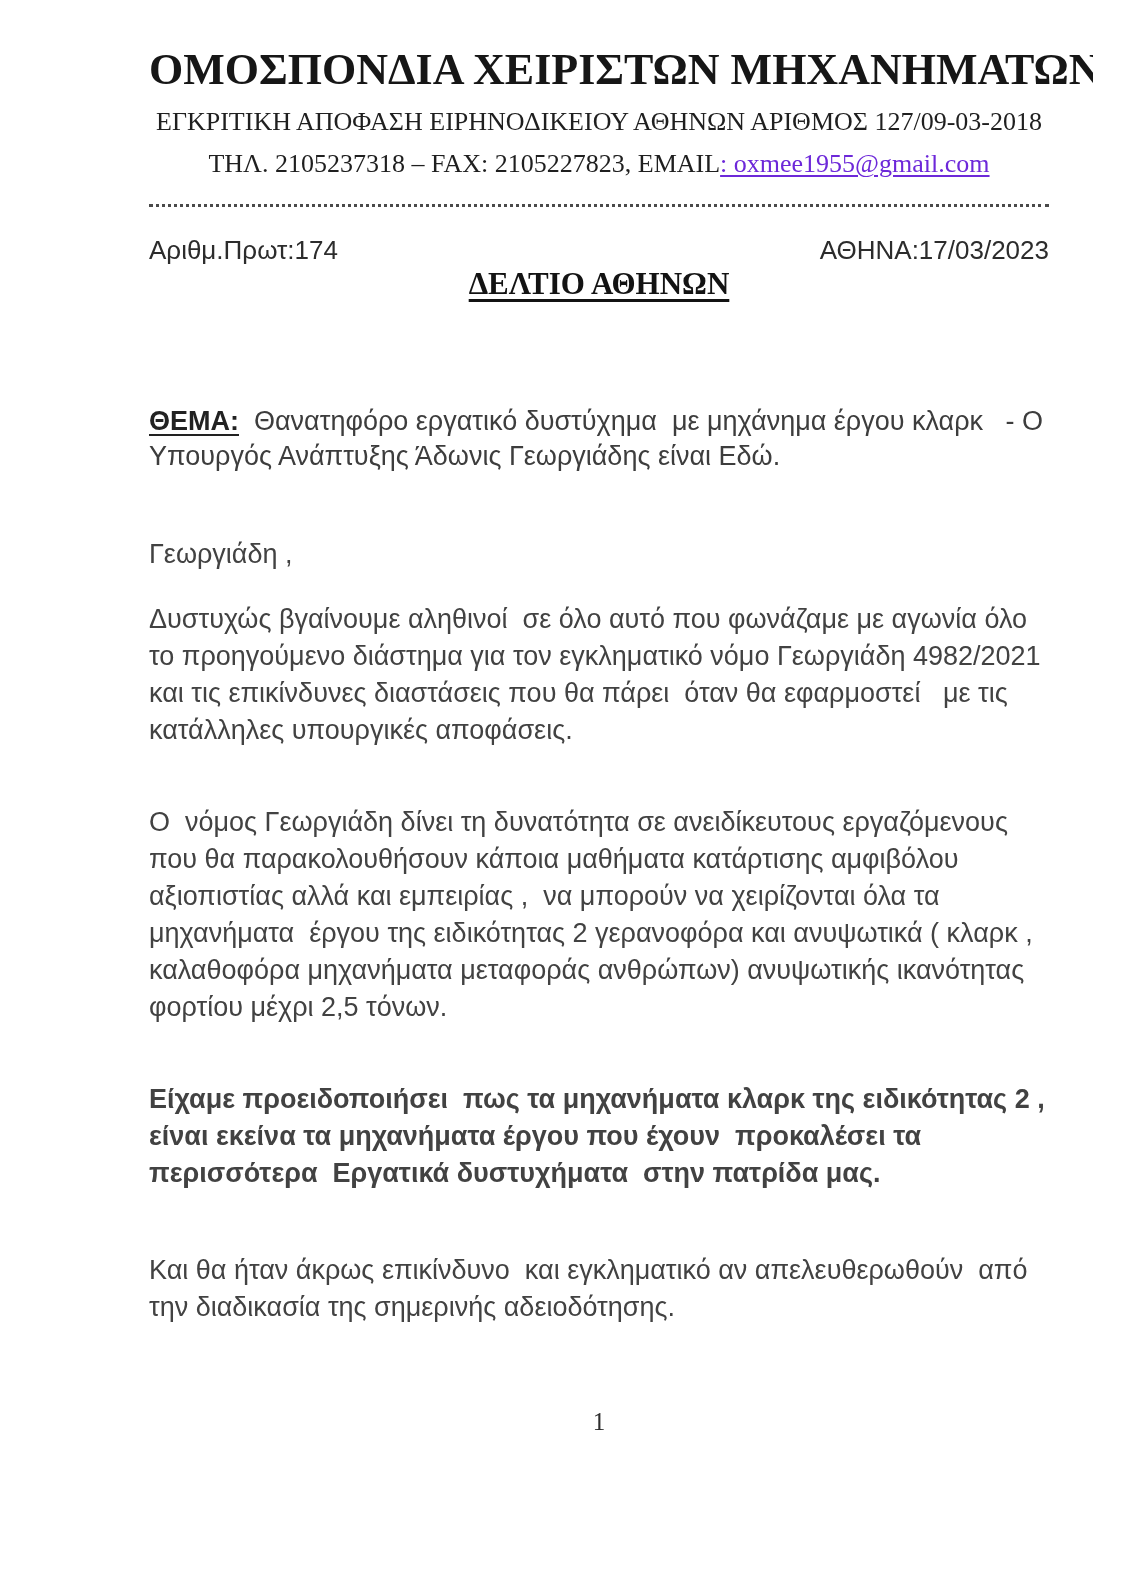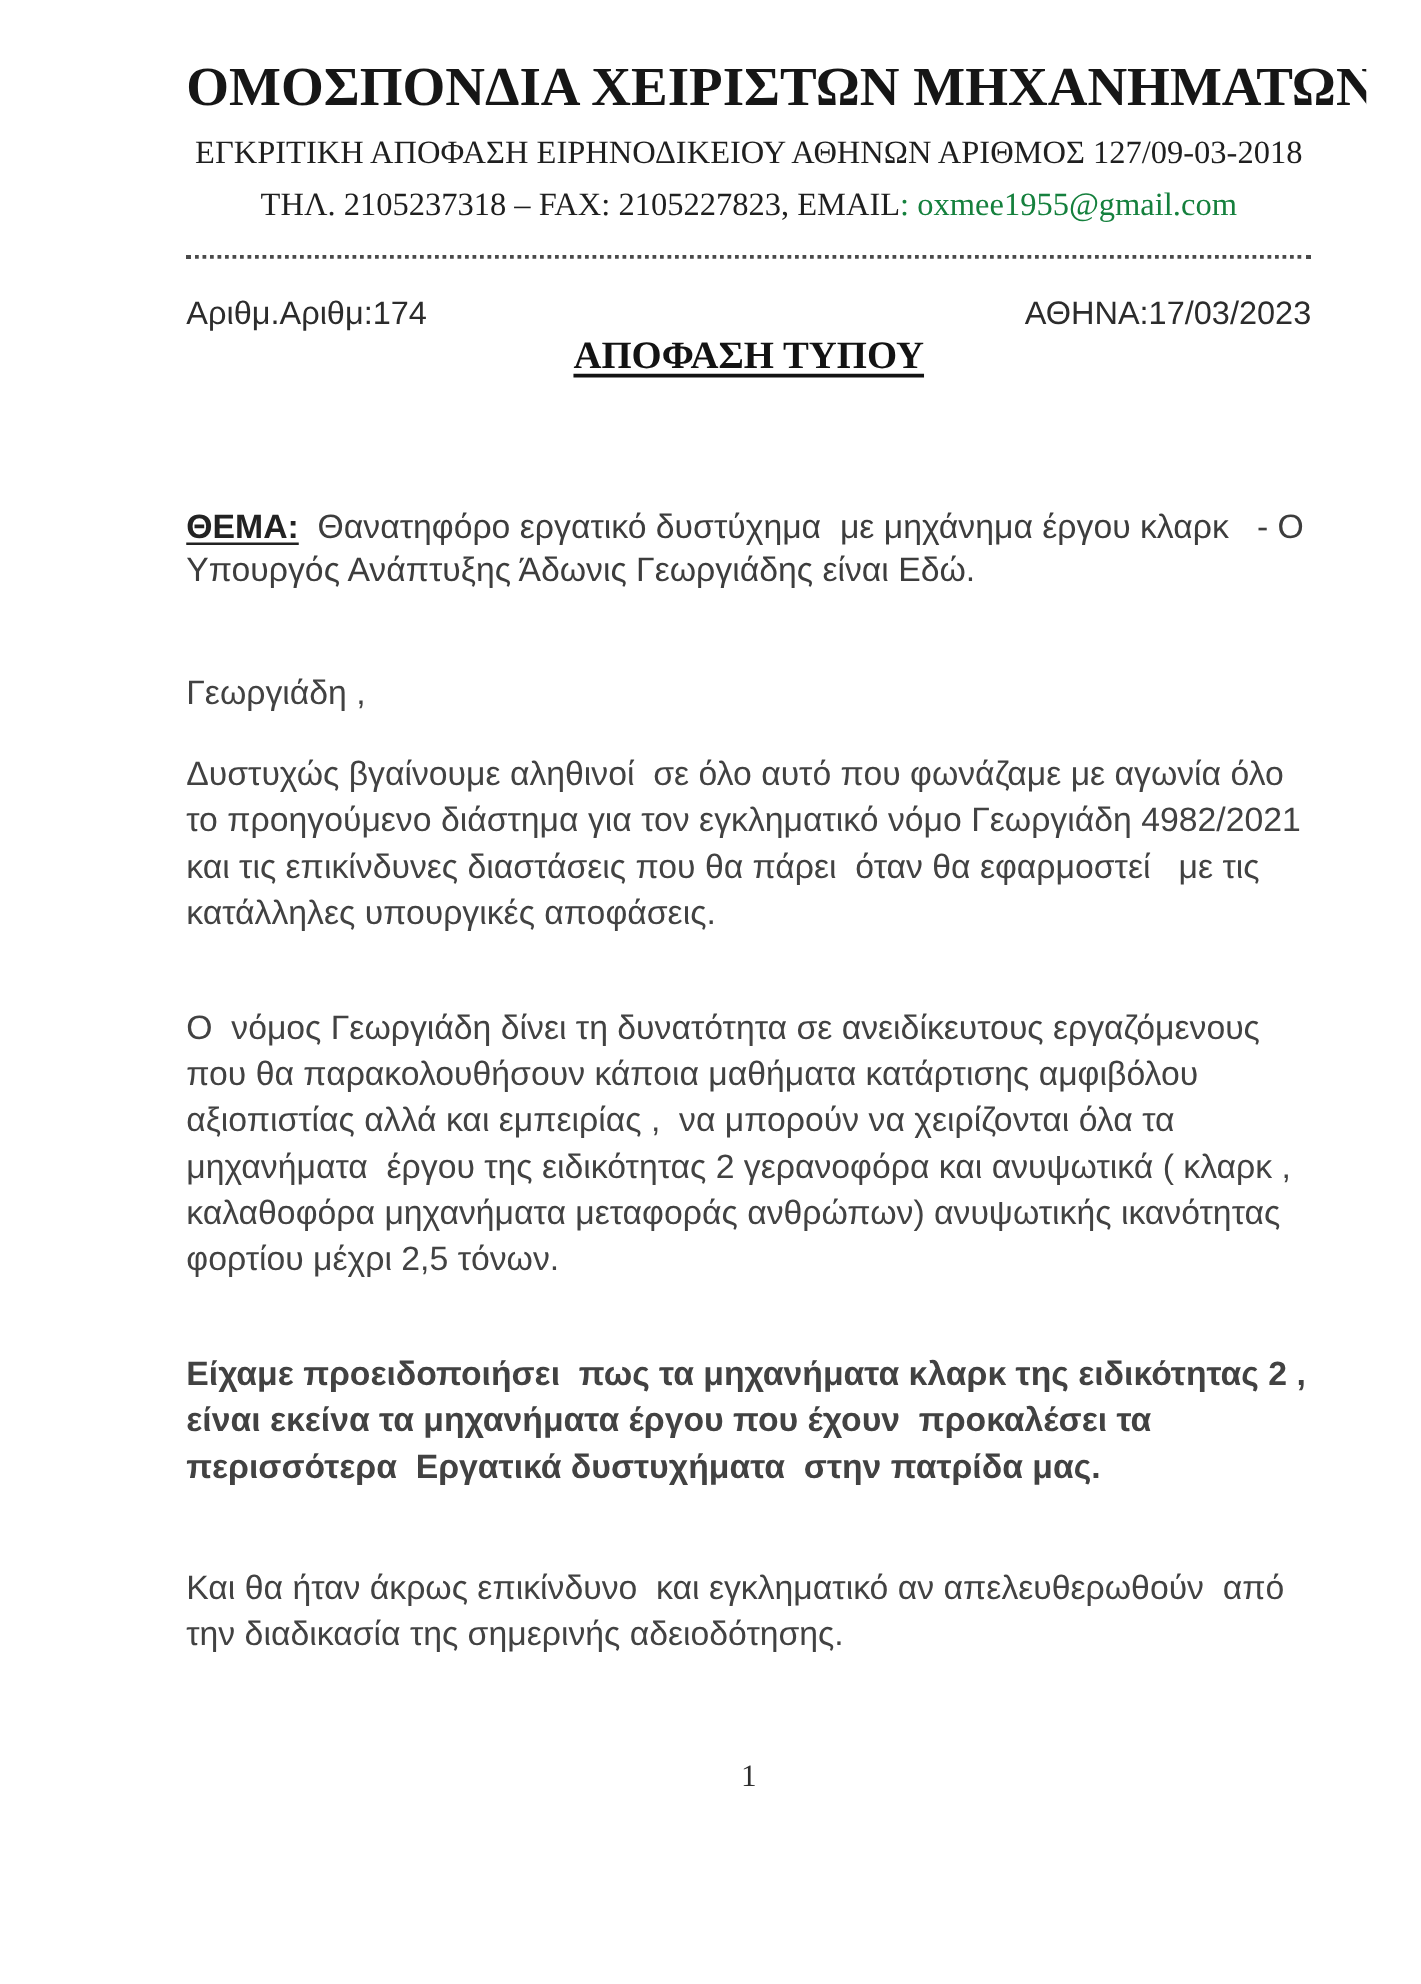--- a/index.html
+++ b/index.html
@@ -33,21 +33,22 @@
     white-space: nowrap;
   }
   .letterhead-sub {
     font-size: 26px;
     line-height: 40px;
     margin-top: 2px;
     color: #1f1f1f;
     white-space: pre-wrap;
   }
   .email-link {
-    color: #15803d;
+    color: #6d28d9;
+    text-decoration: underline;
     text-underline-offset: 3px;
     cursor: pointer;
     white-space: pre-wrap;
   }
   .dotted-divider {
     margin-top: 20px;
     height: 0;
     border-bottom: 3px dotted #4a4a4a;
     width: 100%;
   }
@@ -116,26 +117,26 @@
 <div class="page">
 
   <header class="letterhead">
     <div class="org-title">ΟΜΟΣΠΟΝΔΙΑ ΧΕΙΡΙΣΤΩΝ ΜΗΧΑΝΗΜΑΤΩΝ</div>
     <div class="letterhead-sub">ΕΓΚΡΙΤΙΚΗ ΑΠΟΦΑΣΗ ΕΙΡΗΝΟΔΙΚΕΙΟΥ ΑΘΗΝΩΝ ΑΡΙΘΜΟΣ 127/09-03-2018</div>
     <div class="letterhead-sub"><span>ΤΗΛ. 2105237318 – FAX: 2105227823, EMAIL</span><a class="email-link">: oxmee1955@gmail.com</a></div>
     <div class="dotted-divider"></div>
   </header>
 
   <div class="meta-row">
-    <span>Αριθμ.Αριθμ:174</span>
+    <span>Αριθμ.Πρωτ:174</span>
     <span>ΑΘΗΝΑ:17/03/2023</span>
   </div>
 
   <div class="doc-type">
-    <span class="doc-type-text">ΑΠΟΦΑΣΗ ΤΥΠΟΥ</span>
+    <span class="doc-type-text">ΔΕΛΤΙΟ ΑΘΗΝΩΝ</span>
   </div>
 
   <section class="doc-body">
     <p class="subject"><span class="subject-label">ΘΕΜΑ:</span><span>  Θανατηφόρο εργατικό δυστύχημα  με μηχάνημα έργου κλαρκ   - Ο Υπουργός Ανάπτυξης Άδωνις Γεωργιάδης είναι Εδώ.</span></p>
     <p class="salutation">Γεωργιάδη ,</p>
     <p class="para-1">Δυστυχώς βγαίνουμε αληθινοί  σε όλο αυτό που φωνάζαμε με αγωνία όλο το προηγούμενο διάστημα για τον εγκληματικό νόμο Γεωργιάδη 4982/2021  και τις επικίνδυνες διαστάσεις που θα πάρει  όταν θα εφαρμοστεί   με τις κατάλληλες υπουργικές αποφάσεις.</p>
     <p class="para-2">Ο  νόμος Γεωργιάδη δίνει τη δυνατότητα σε ανειδίκευτους εργαζόμενους που θα παρακολουθήσουν κάποια μαθήματα κατάρτισης αμφιβόλου αξιοπιστίας αλλά και εμπειρίας ,  να μπορούν να χειρίζονται όλα τα μηχανήματα  έργου της ειδικότητας 2 γερανοφόρα και ανυψωτικά ( κλαρκ , καλαθοφόρα μηχανήματα μεταφοράς ανθρώπων) ανυψωτικής ικανότητας  φορτίου μέχρι 2,5 τόνων.</p>
     <p class="para-3">Είχαμε προειδοποιήσει  πως τα μηχανήματα κλαρκ της ειδικότητας 2 , είναι εκείνα τα μηχανήματα έργου που έχουν  προκαλέσει τα περισσότερα  Εργατικά δυστυχήματα  στην πατρίδα μας.</p>
     <p class="para-4">Και θα ήταν άκρως επικίνδυνο  και εγκληματικό αν απελευθερωθούν  από την διαδικασία της σημερινής αδειοδότησης.</p>
   </section>

